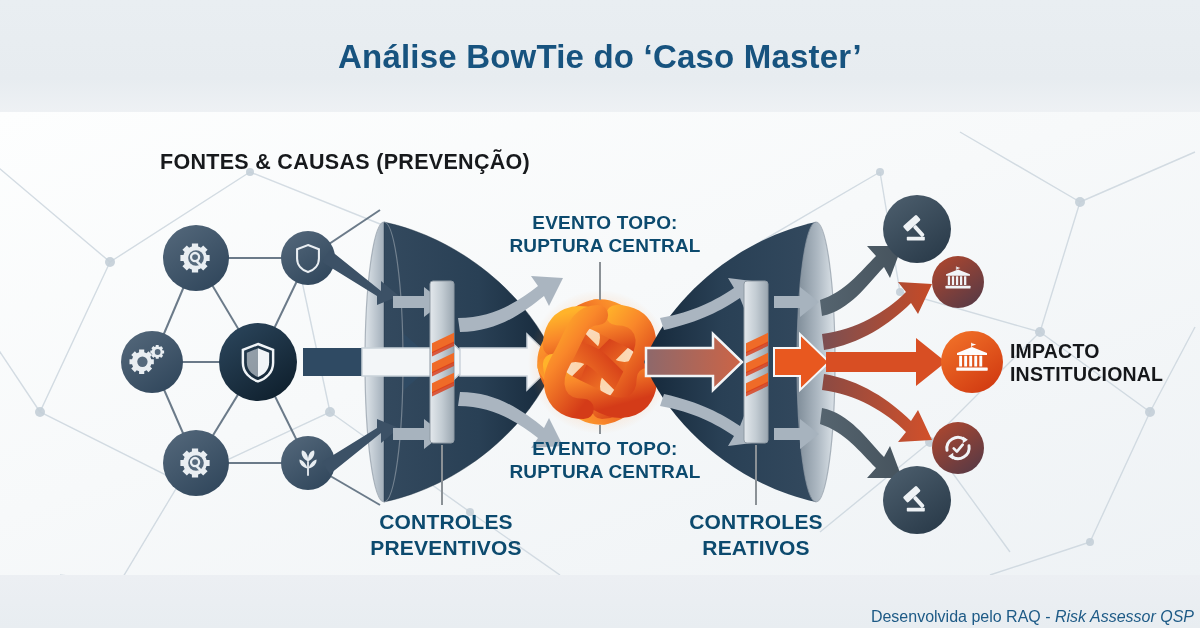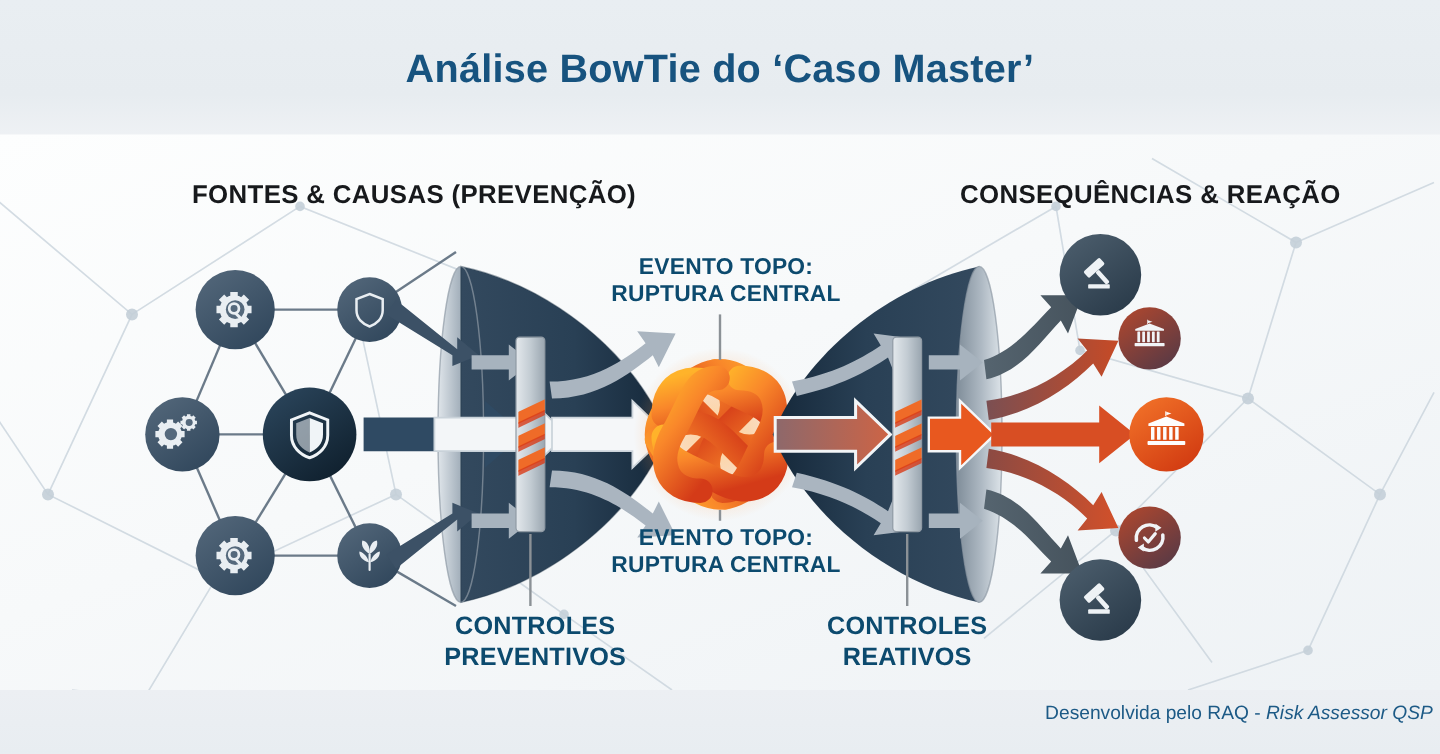--- a/index.html
+++ b/index.html
@@ -49,21 +49,21 @@
   .ctrl-left{left:331px;top:509px;}
   .ctrl-right{left:641px;top:509px;}
 
   .impact-label{
     position:absolute;left:1010px;top:340px;width:180px;
     font-size:19.5px;font-weight:bold;color:#15171a;line-height:1.2;
     letter-spacing:.2px;white-space:pre-line;
   }
 
   .footer{
-    position:absolute;right:38px;top:586px;
+    position:absolute;right:38px;top:608px;
     font-size:16px;color:#1d5a86;white-space:nowrap;
   }
   .footer i{font-style:italic;}
 </style>
 </head>
 <body>
 
 <div id="stage">
 
   <div class="band-top"></div>
@@ -433,30 +433,31 @@
       <line x1="600" y1="262" x2="600" y2="300"></line>
       <line x1="600" y1="425" x2="600" y2="434"></line>
       <line x1="442" y1="445" x2="442" y2="505"></line>
       <line x1="756" y1="445" x2="756" y2="505"></line>
     </g>
   </svg>
 
   <div class="main-title">Análise BowTie do ‘Caso Master’</div>
 
   <div class="sec-title sec-left">FONTES &amp; CAUSAS (PREVENÇÃO)</div>
-  <div class="sec-title sec-right">CONSEQUÊNCIAS &amp; REAÇÃO</div>
 
   <div class="evt-label evt-top">EVENTO TOPO:
 RUPTURA CENTRAL</div>
   <div class="evt-label evt-bot">EVENTO TOPO:
 RUPTURA CENTRAL</div>
 
   <div class="ctrl-label ctrl-left">CONTROLES
 PREVENTIVOS</div>
   <div class="ctrl-label ctrl-right">CONTROLES
 REATIVOS</div>
 
+  <div class="impact-label">IMPACTO
+INSTITUCIONAL</div>
 
   <div class="footer">
     <span>Desenvolvida pelo RAQ - </span><i>Risk Assessor QSP</i>
   </div>
 
 </div>
 
 </body></html>

